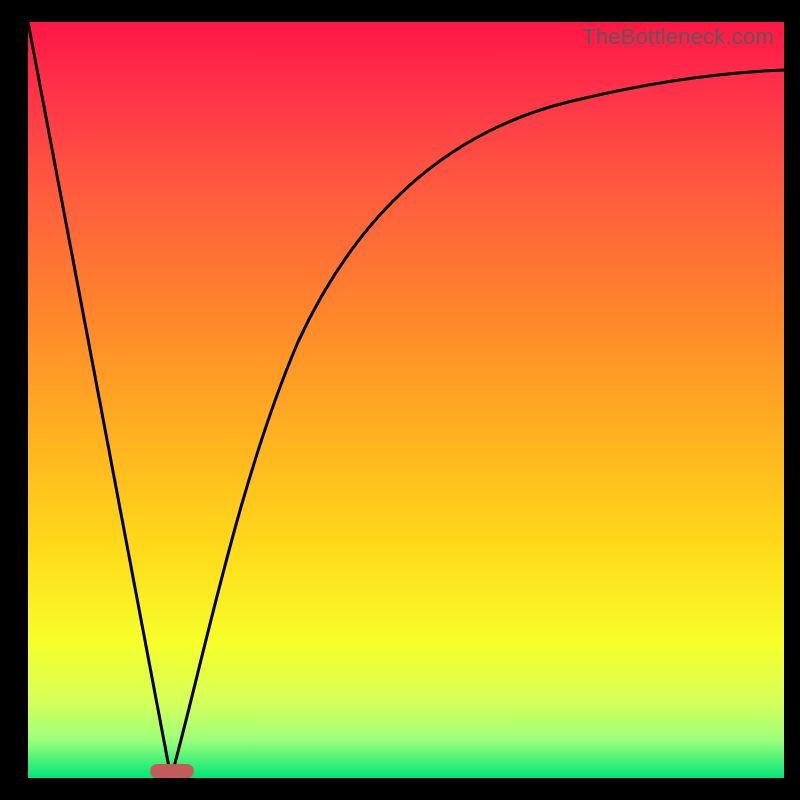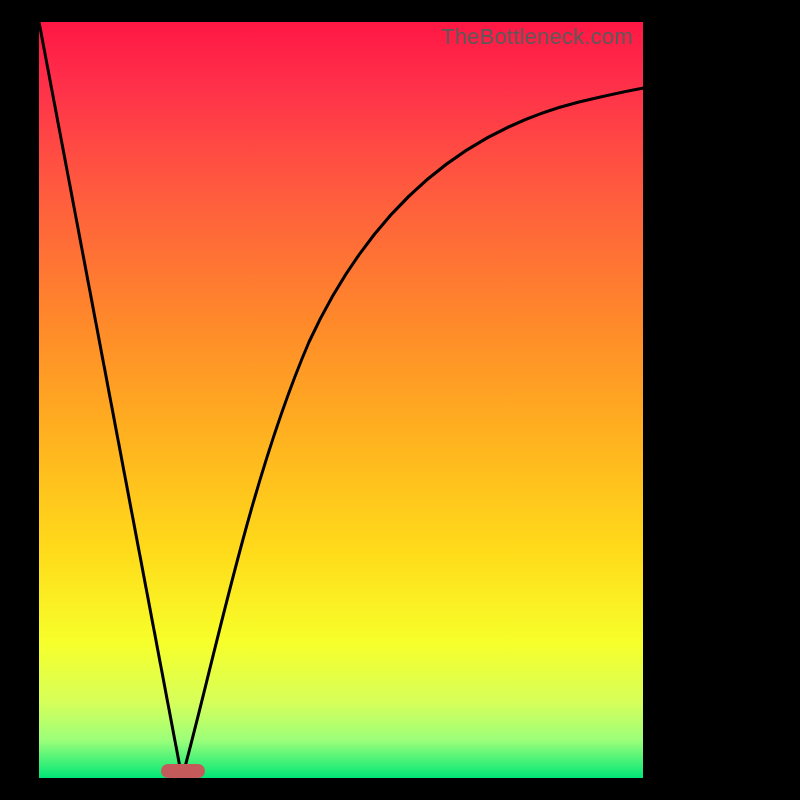--- a/index.html
+++ b/index.html
@@ -11,23 +11,23 @@
     font-family: Arial, Helvetica, sans-serif;
   }
   .frame {
     position: relative;
     width: 800px;
     height: 800px;
     background: #000;
   }
   .plot {
     position: absolute;
-    left: 39px;
+    left: 28px;
     top: 22px;
-    width: 604px;
+    width: 756px;
     height: 756px;
     background: linear-gradient(
       to bottom,
       #ff1744 0%,
       #ff2f4a 8%,
       #ff5a3f 22%,
       #ff8a2a 40%,
       #ffb21f 55%,
       #ffdb1a 70%,
       #f7ff2a 82%,

